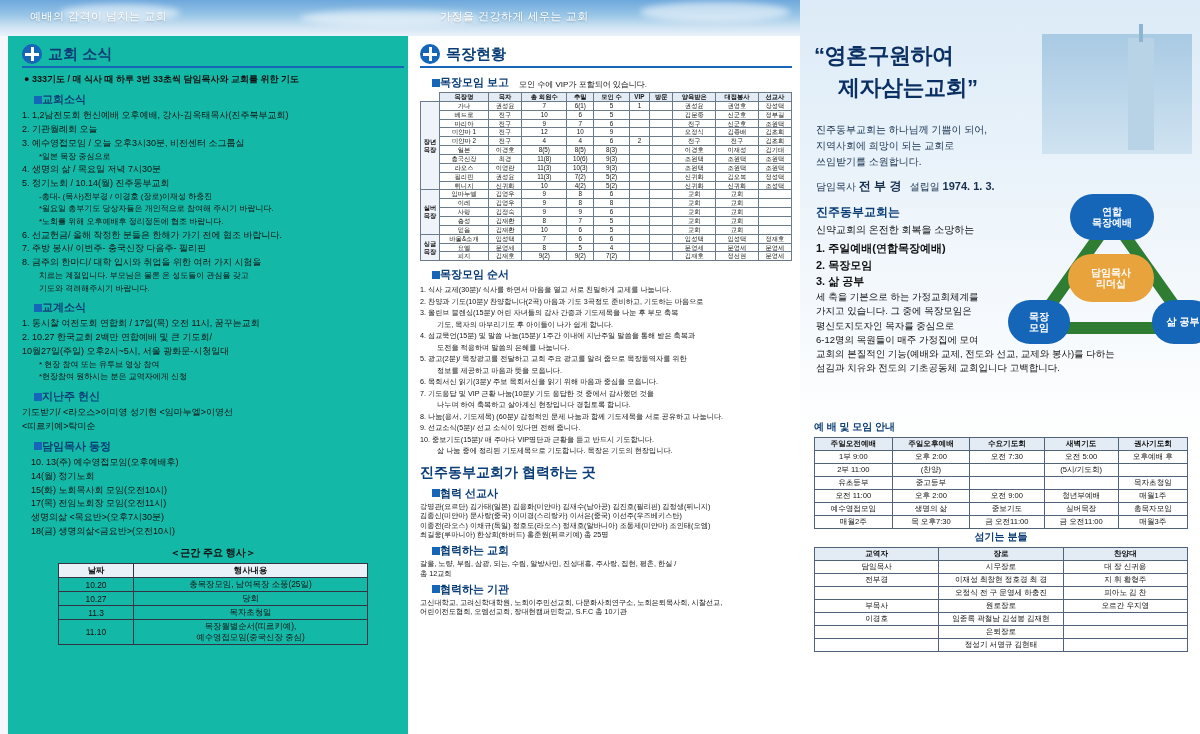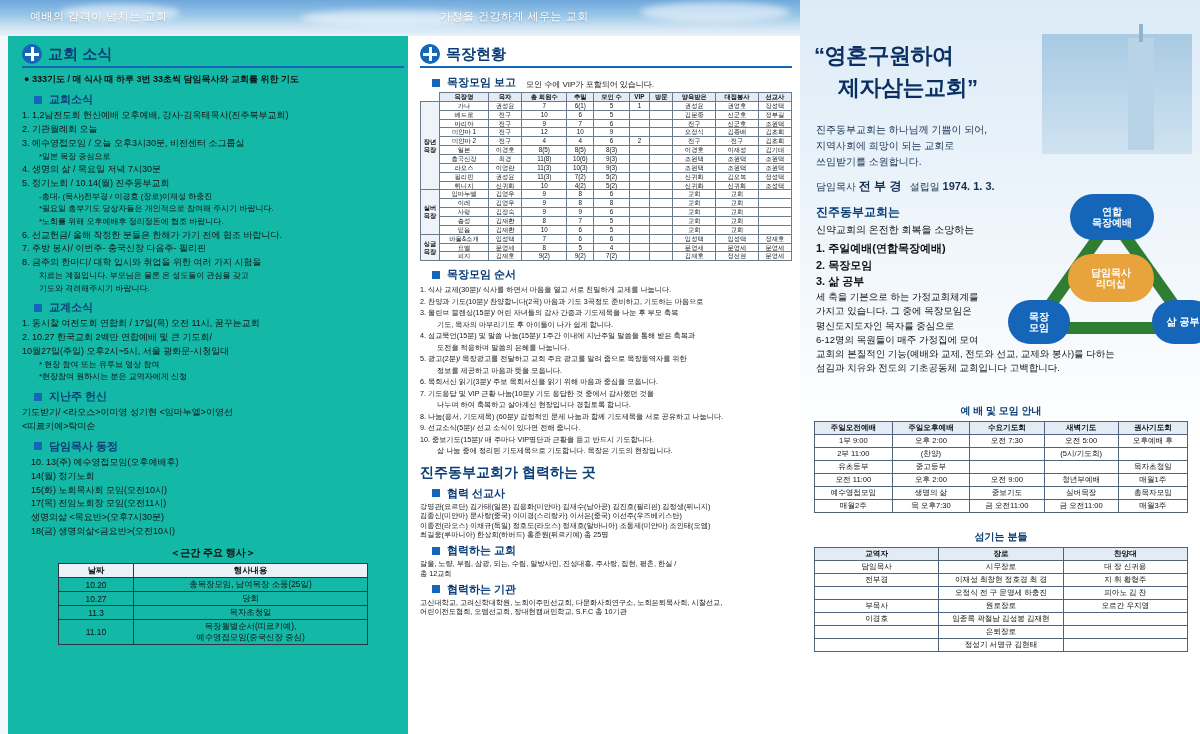--- a/index.html
+++ b/index.html
@@ -22,21 +22,21 @@
   .colB{position:absolute;left:408px;top:0;width:392px;height:734px;background:#ffffff;}
   .colC{position:absolute;left:800px;top:0;width:400px;height:734px;
         background:linear-gradient(180deg,#dcebf7 0%,#eef5fb 30%,#ffffff 60%,#ffffff 100%);}
   .fold{position:absolute;top:36px;width:1px;height:698px;background:#c9d6e2;}
   
   .sec-h{display:flex;align-items:center;gap:6px;font-size:15px;font-weight:bold;color:#0b3e77;}
   .cross-badge{width:20px;height:20px;border-radius:50%;background:#1565b8;position:relative;flex:0 0 auto;}
   .cross-badge:before{content:"";position:absolute;left:8.5px;top:3px;width:3px;height:14px;background:#fff;}
   .cross-badge:after{content:"";position:absolute;left:3px;top:8.5px;width:14px;height:3px;background:#fff;}
   .blue-line{height:2px;background:#1565b8;margin:2px 0 5px 0;}
-  .sub-h{font-size:11px;font-weight:bold;color:#0b3e77;display:flex;align-items:center;gap:7px;margin:6px 0 3px;padding-left:12px;}
+  .sub-h{font-size:11px;font-weight:bold;color:#0b3e77;display:flex;align-items:center;gap:0;margin:6px 0 3px;padding-left:12px;}
   .sq{width:8px;height:8px;background:#1565b8;display:inline-block;flex:0 0 auto;}
   ul.plain{list-style:none;margin:0;padding:0;}
   ul.plain li{margin:0 0 2px 0;line-height:1.32;}
   .ind{padding-left:9px;}
   .ind2{padding-left:17px;}
   .small{font-size:8px;}
   .tiny{font-size:7.2px;line-height:1.3;}
   
   table{border-collapse:collapse;}
   .grid th,.grid td{border:1px solid #6b7b8c;padding:0 1px;text-align:center;
@@ -533,21 +533,21 @@
             <span style="white-space:pre-line;">목장
 모임</span>
           </div>
         <div class="node" style="left:140px;top:104px;width:62px;height:44px;background:#1565b8;border-radius:31px;">
             <span style="white-space:pre-line;">삶 공부</span>
           </div>
       </div>
     </div>
 
     <div style="position:absolute;left:14px;top:404px;width:374px;">
-      <div style="text-align:center;font-size:10px;font-weight:bold;color:#0b3e77;margin-bottom:3px;">예 배 및 모임 안내</div>
+      <div style="text-align:left;font-size:10px;font-weight:bold;color:#0b3e77;margin-bottom:3px;margin-top:16px;">예 배 및 모임 안내</div>
       <table class="wt" style="width:374px;">
         <thead>
             <tr id="w-head">
               <th>주일오전예배</th>
               <th>주일오후예배</th>
               <th>수요기도회</th>
               <th>새벽기도</th>
               <th>권사기도회</th>
             </tr>
           </thead>

